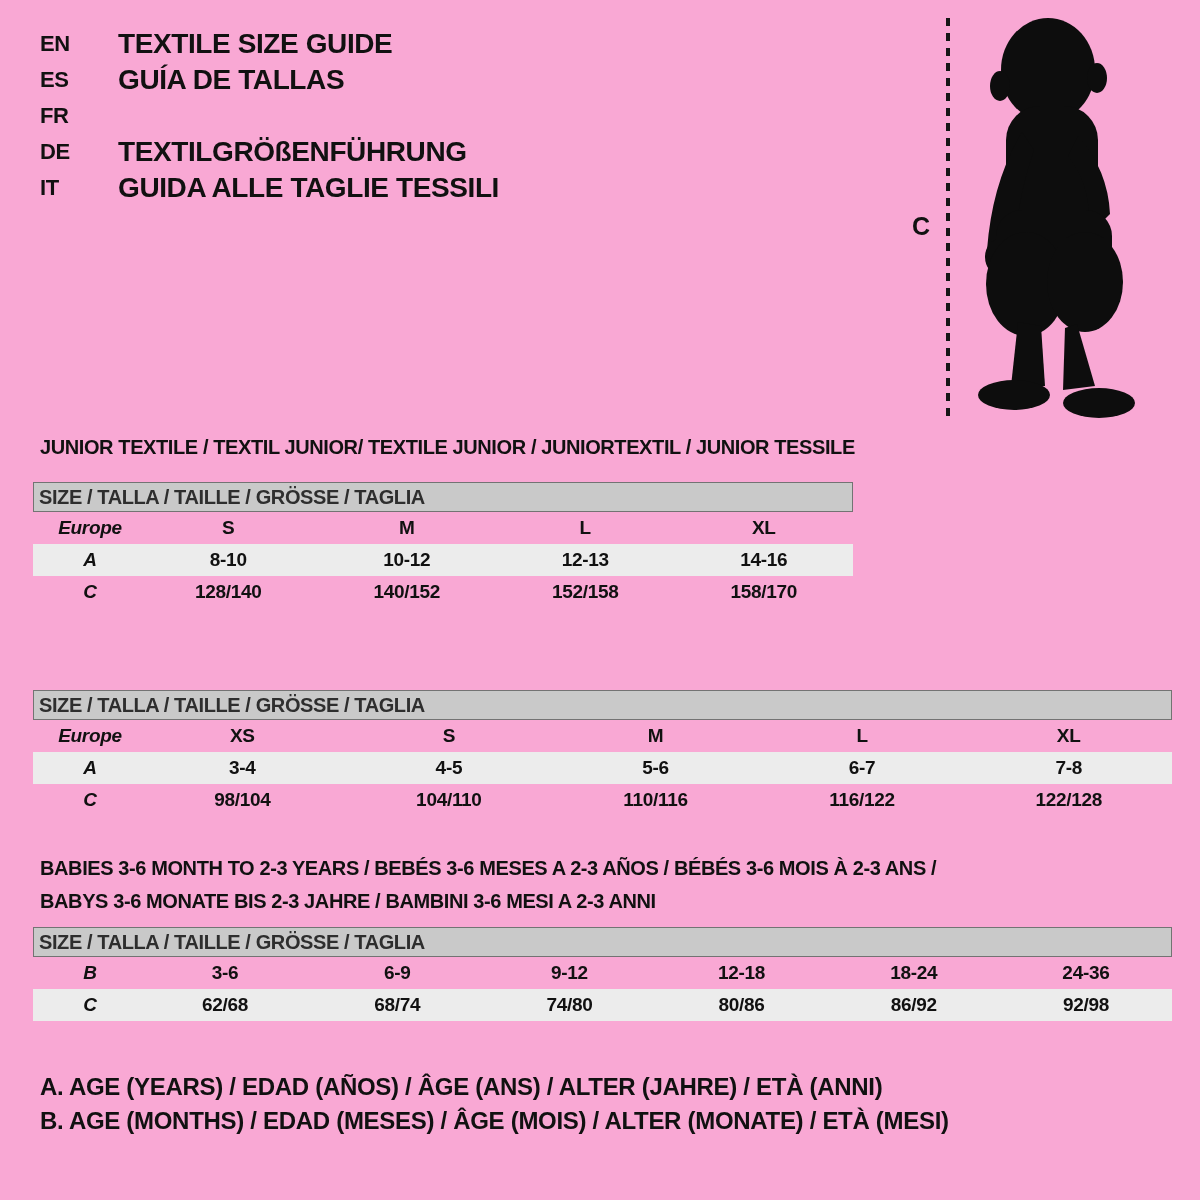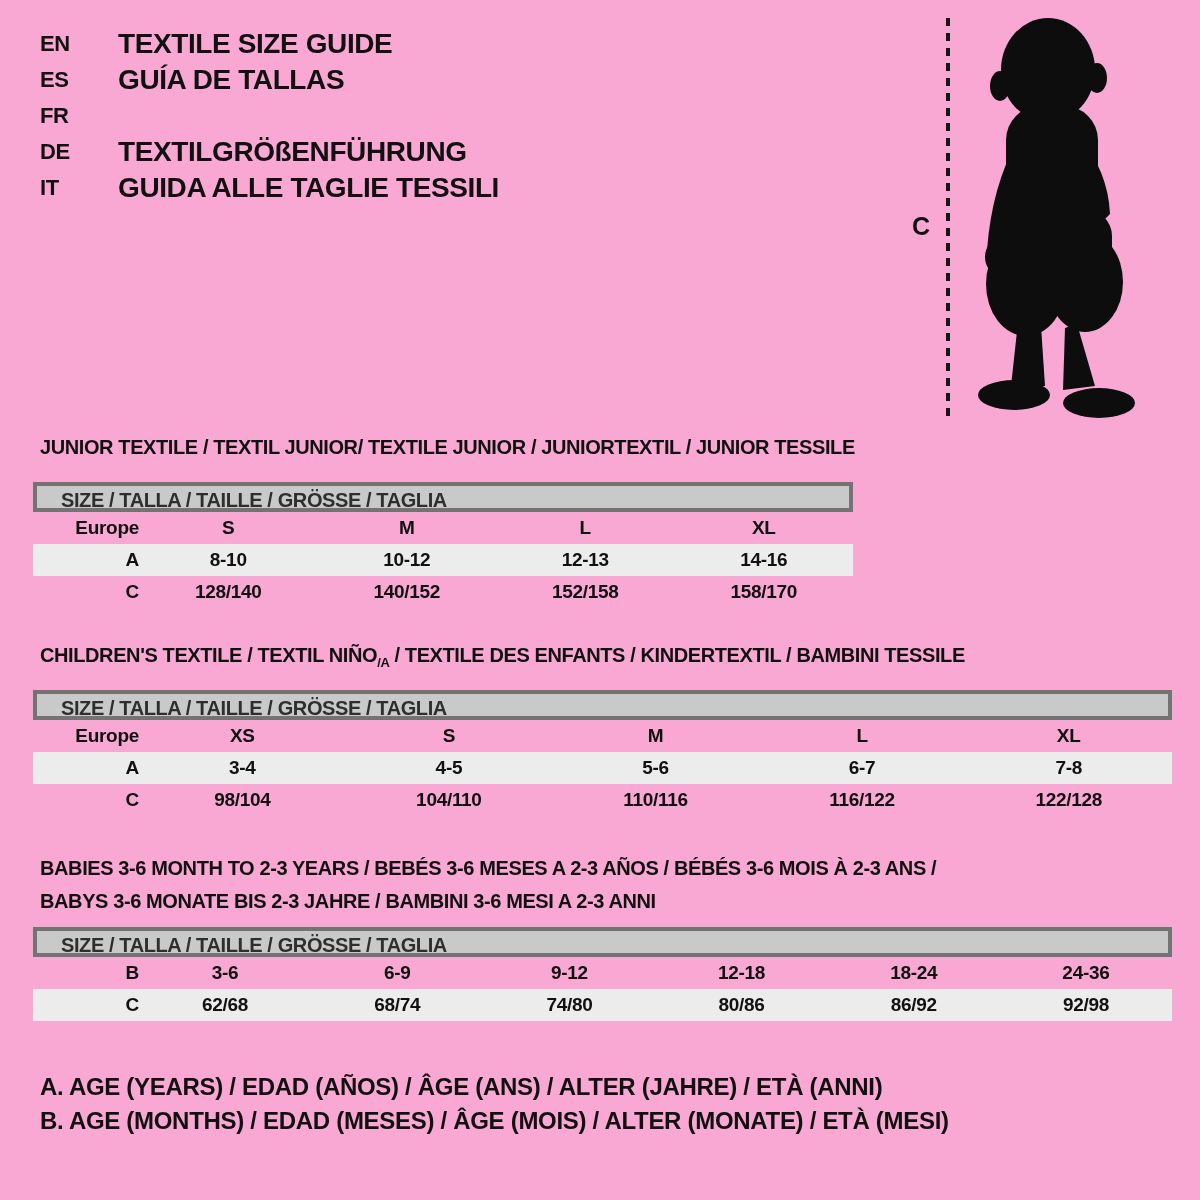--- a/index.html
+++ b/index.html
@@ -23,30 +23,30 @@
   
   .sec-title{
     position:absolute;left:40px;font-size:20px;font-weight:700;
     letter-spacing:-0.4px;white-space:nowrap;
   }
   .sub-a{font-size:13px;vertical-align:-5px;letter-spacing:-0.4px;}
   .two-line .tl{height:33px;line-height:33px;}
   
   .size-table{position:absolute;left:33px;}
   .size-bar{
-    background:#c9c9c9;border:4px solid #737373;height:30px;line-height:28px;
-    padding-left:24px;font-size:20px;font-weight:700;color:#2e2e2e;
+    background:#c9c9c9;border:1px solid #737373;height:30px;line-height:28px;
+    padding-left:5px;font-size:20px;font-weight:700;color:#2e2e2e;
     letter-spacing:-0.4px;box-sizing:border-box;
   }
   .trow{display:grid;height:32px;align-items:center;font-size:19px;font-weight:700;letter-spacing:-0.3px;}
   .cols4{grid-template-columns:106px repeat(4,1fr);}
   .cols5{grid-template-columns:106px repeat(5,1fr);}
   .cols6{grid-template-columns:106px repeat(6,1fr);}
   .cell{text-align:center;}
-  .cell.label{text-align:right;padding-left:8px;}
+  .cell.label{text-align:center;padding-left:8px;font-style:italic;}
   .stripe{background:#ececec;}
   
   .legend{position:absolute;left:40px;top:1070px;}
   .legend-line{height:34px;line-height:34px;font-size:24px;font-weight:700;letter-spacing:-0.3px;white-space:nowrap;}
 </style>
 </head>
 <body>
 
 <div class="page">
 
@@ -113,21 +113,20 @@
     </div>
     <div class="trow cols4">
       <div class="cell label">C</div>
       <div class="cell">128/140</div>
       <div class="cell">140/152</div>
       <div class="cell">152/158</div>
       <div class="cell">158/170</div>
     </div>
   </div>
 
-  <div class="sec-title" style="top:644px;"><span>CHILDREN'S TEXTILE / TEXTIL NIÑO</span><span class="sub-a">/A</span><span> / TEXTILE DES ENFANTS / KINDERTEXTIL / BAMBINI TESSILE</span></div>
   <div class="size-table" style="top:690px;width:1139px;">
     <div class="size-bar">SIZE / TALLA / TAILLE / GRÖSSE / TAGLIA</div>
     <div class="trow cols5">
       <div class="cell label">Europe</div>
       <div class="cell">XS</div>
       <div class="cell">S</div>
       <div class="cell">M</div>
       <div class="cell">L</div>
       <div class="cell">XL</div>
     </div>

